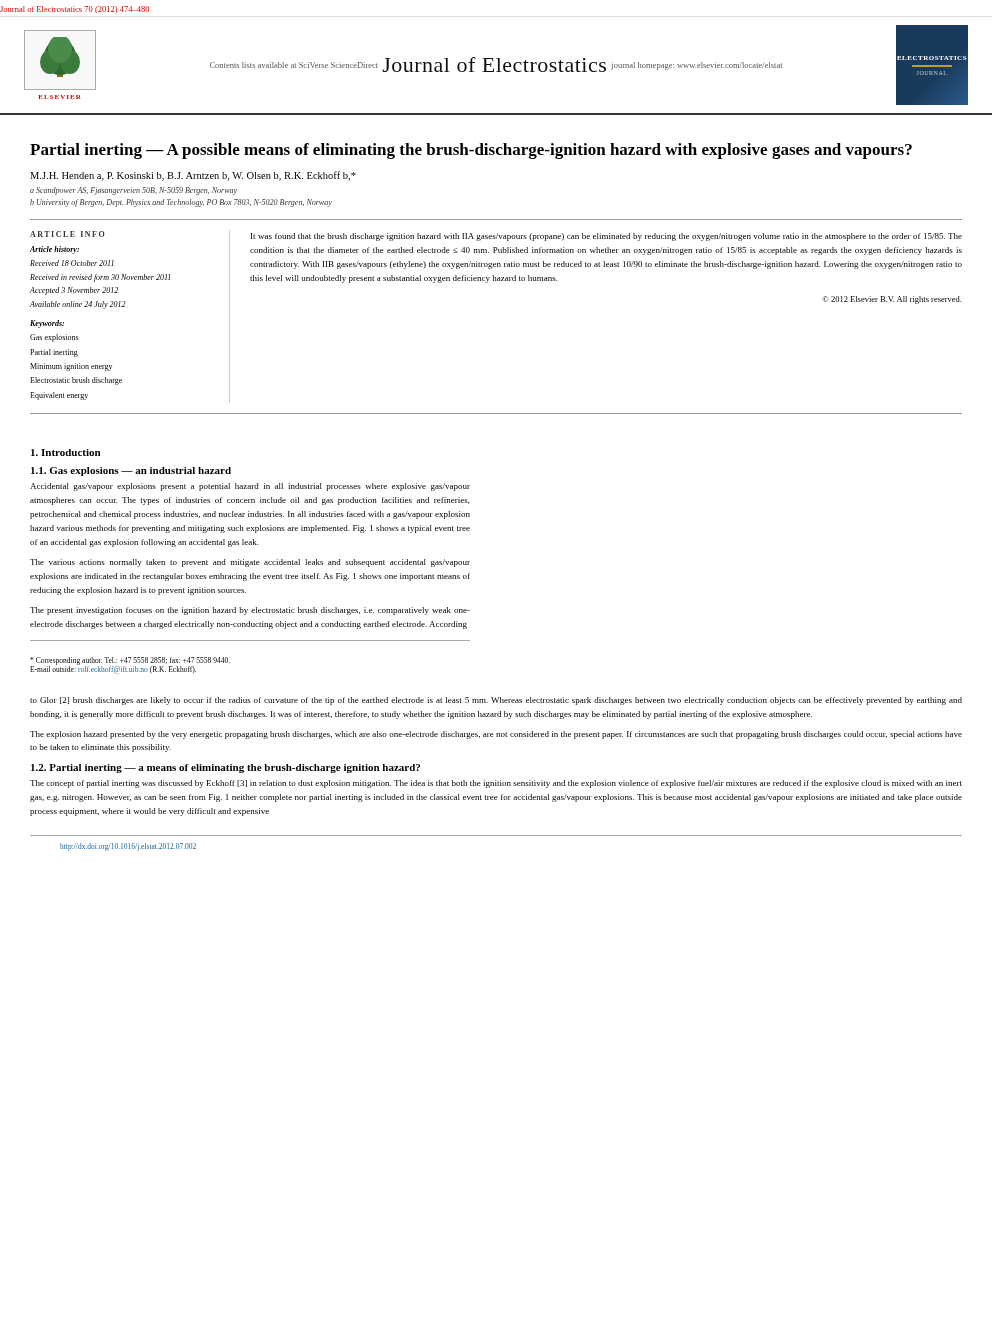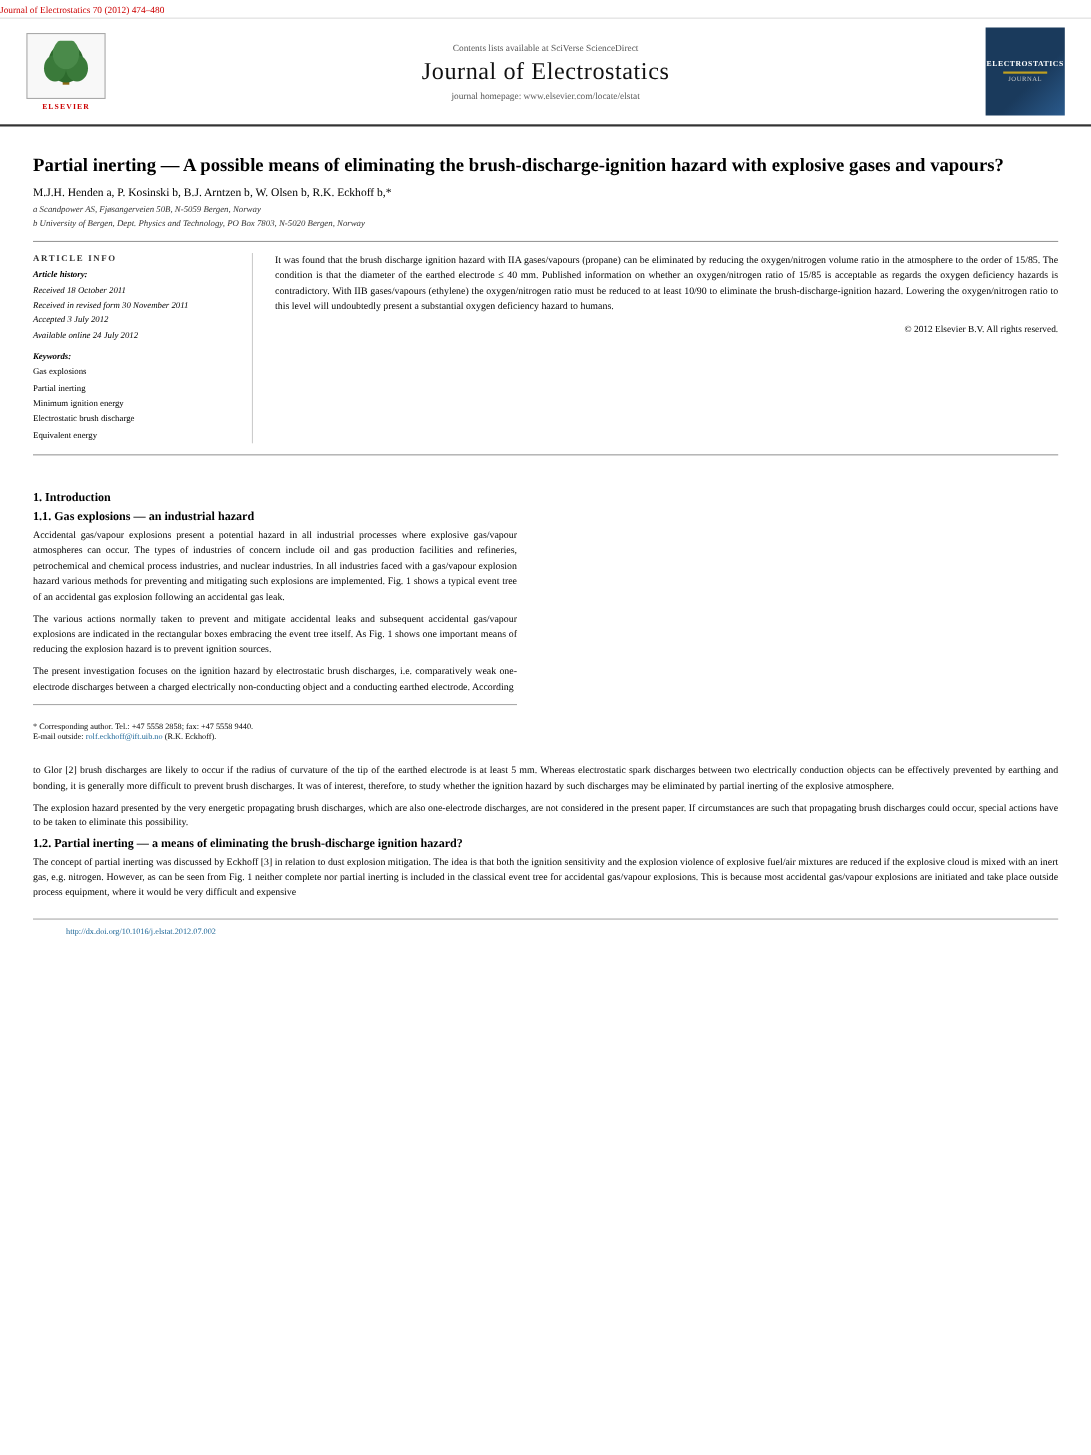--- a/index.html
+++ b/index.html
@@ -51,21 +51,21 @@
     .elsevier-text {
       font-size: 7px;
       color: #c00;
       font-weight: bold;
       margin-top: 3px;
       letter-spacing: 1px;
     }
     .header-center {
       flex: 1;
       display: flex;
-      flex-direction: column;
+      flex-direction: row;
       align-items: center;
       justify-content: center;
       gap: 4px;
     }
     .sciverse-link {
       font-size: 8.5px;
       color: #555;
     }
     .journal-title-main {
       font-size: 22px;
@@ -305,21 +305,21 @@
 
   <div class="two-col">
 
     <div class="col-left">
       <div class="section-heading">ARTICLE INFO</div>
 
       <div class="article-info-label">Article history:</div>
       <div class="article-info-dates">
         <div>Received 18 October 2011</div>
         <div>Received in revised form 30 November 2011</div>
-        <div>Accepted 3 July 2012</div>
+        <div>Accepted 3 November 2012</div>
         <div>Available online 24 July 2012</div>
       </div>
 
       <div class="keywords-label">Keywords:</div>
       <div class="keywords-list" id="keywords-container">
           <div>Gas explosions</div>
           <div>Partial inerting</div>
           <div>Minimum ignition energy</div>
           <div>Electrostatic brush discharge</div>
           <div>Equivalent energy</div>

